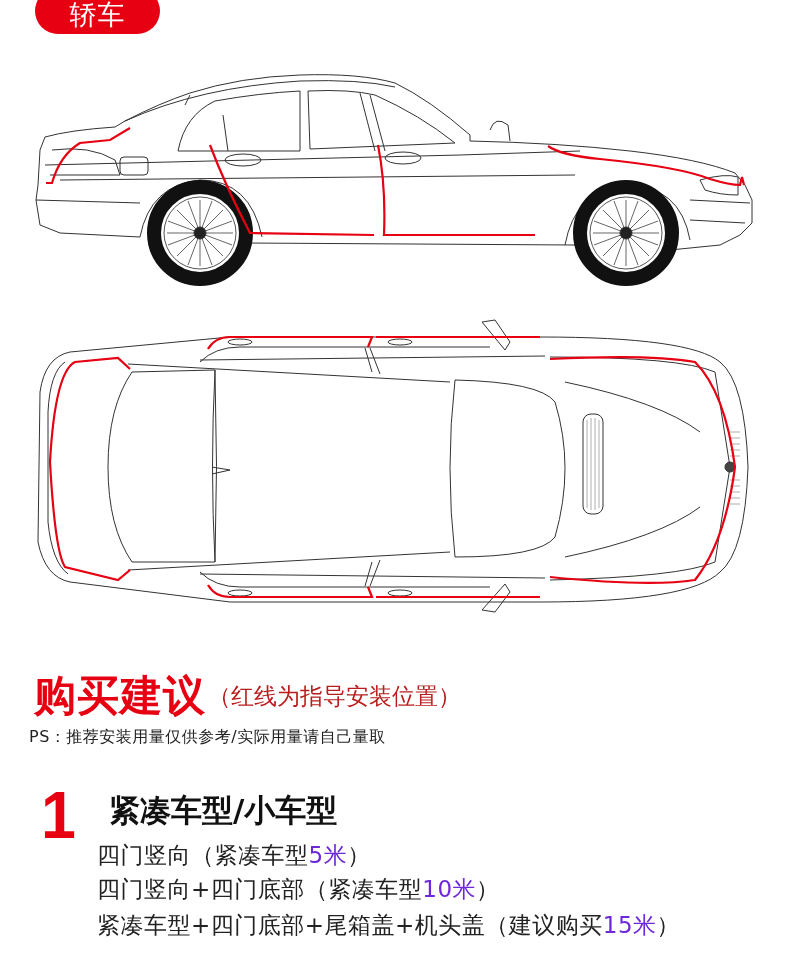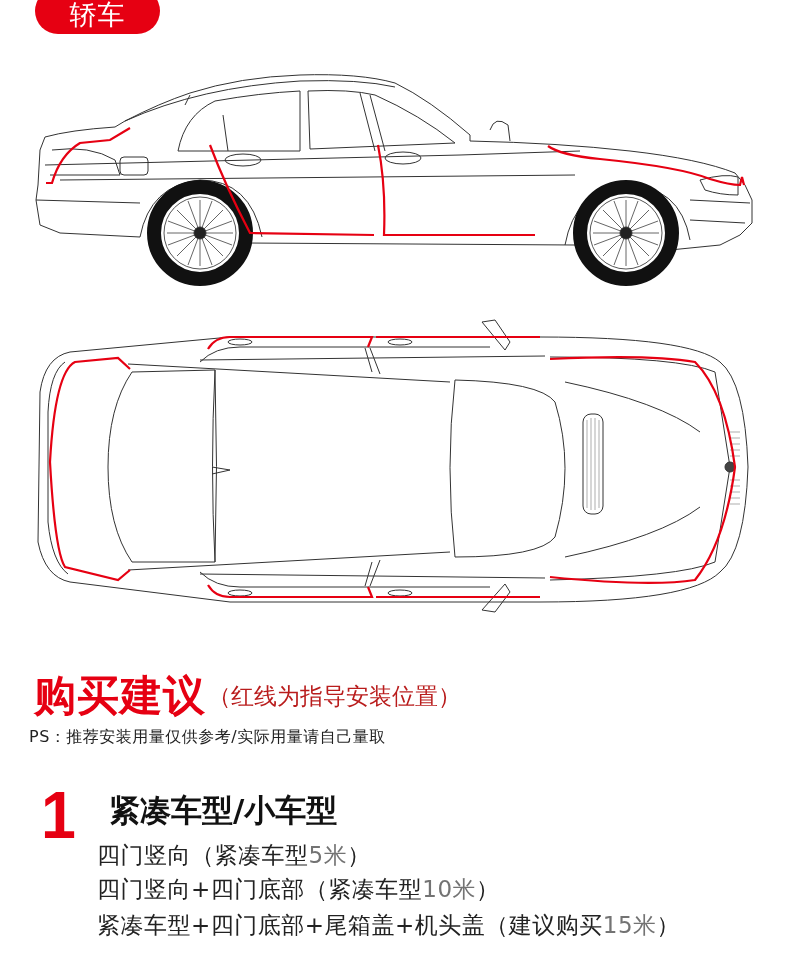--- a/index.html
+++ b/index.html
@@ -28,21 +28,21 @@
   .step-num {
     position: absolute; left: 40px; top: 782px; font-size: 66px; font-weight: bold;
     color: #e60012; font-family: "Liberation Sans", "DejaVu Sans", sans-serif; line-height: 1;
     transform: scaleX(0.95);
   }
   .step-title { position: absolute; left: 97px; top: 790px; font-size: 31px; font-weight: bold; color: #111; white-space: nowrap; margin-left: 12px; }
   .opt { position: absolute; left: 97px; font-size: 23px; color: #222; white-space: nowrap; letter-spacing: 0.5px; }
   .opt-1 { top: 840px; }
   .opt-2 { top: 874px; }
   .opt-3 { top: 910px; }
-  .red { color: #737373; text-align: right; }
+  .red { color: #6d28d9; text-align: right; }
 </style>
 </head>
 <body>
 
 <div class="badge">轿车</div>
 
 <div class="illus side-view">
   <svg width="790" height="250" viewBox="0 0 790 250" fill="none" stroke="#333" stroke-width="1">
 
     <path d="M40 95 L45 82 Q70 75 115 72 L125 66 Q160 48 190 38 Q240 22 300 20 Q360 18 395 28 Q430 45 470 80 L470 86 Q560 88 630 96 Q700 104 735 118 L745 130 L752 145 L752 168 L740 180 L720 190 L670 195"></path>

